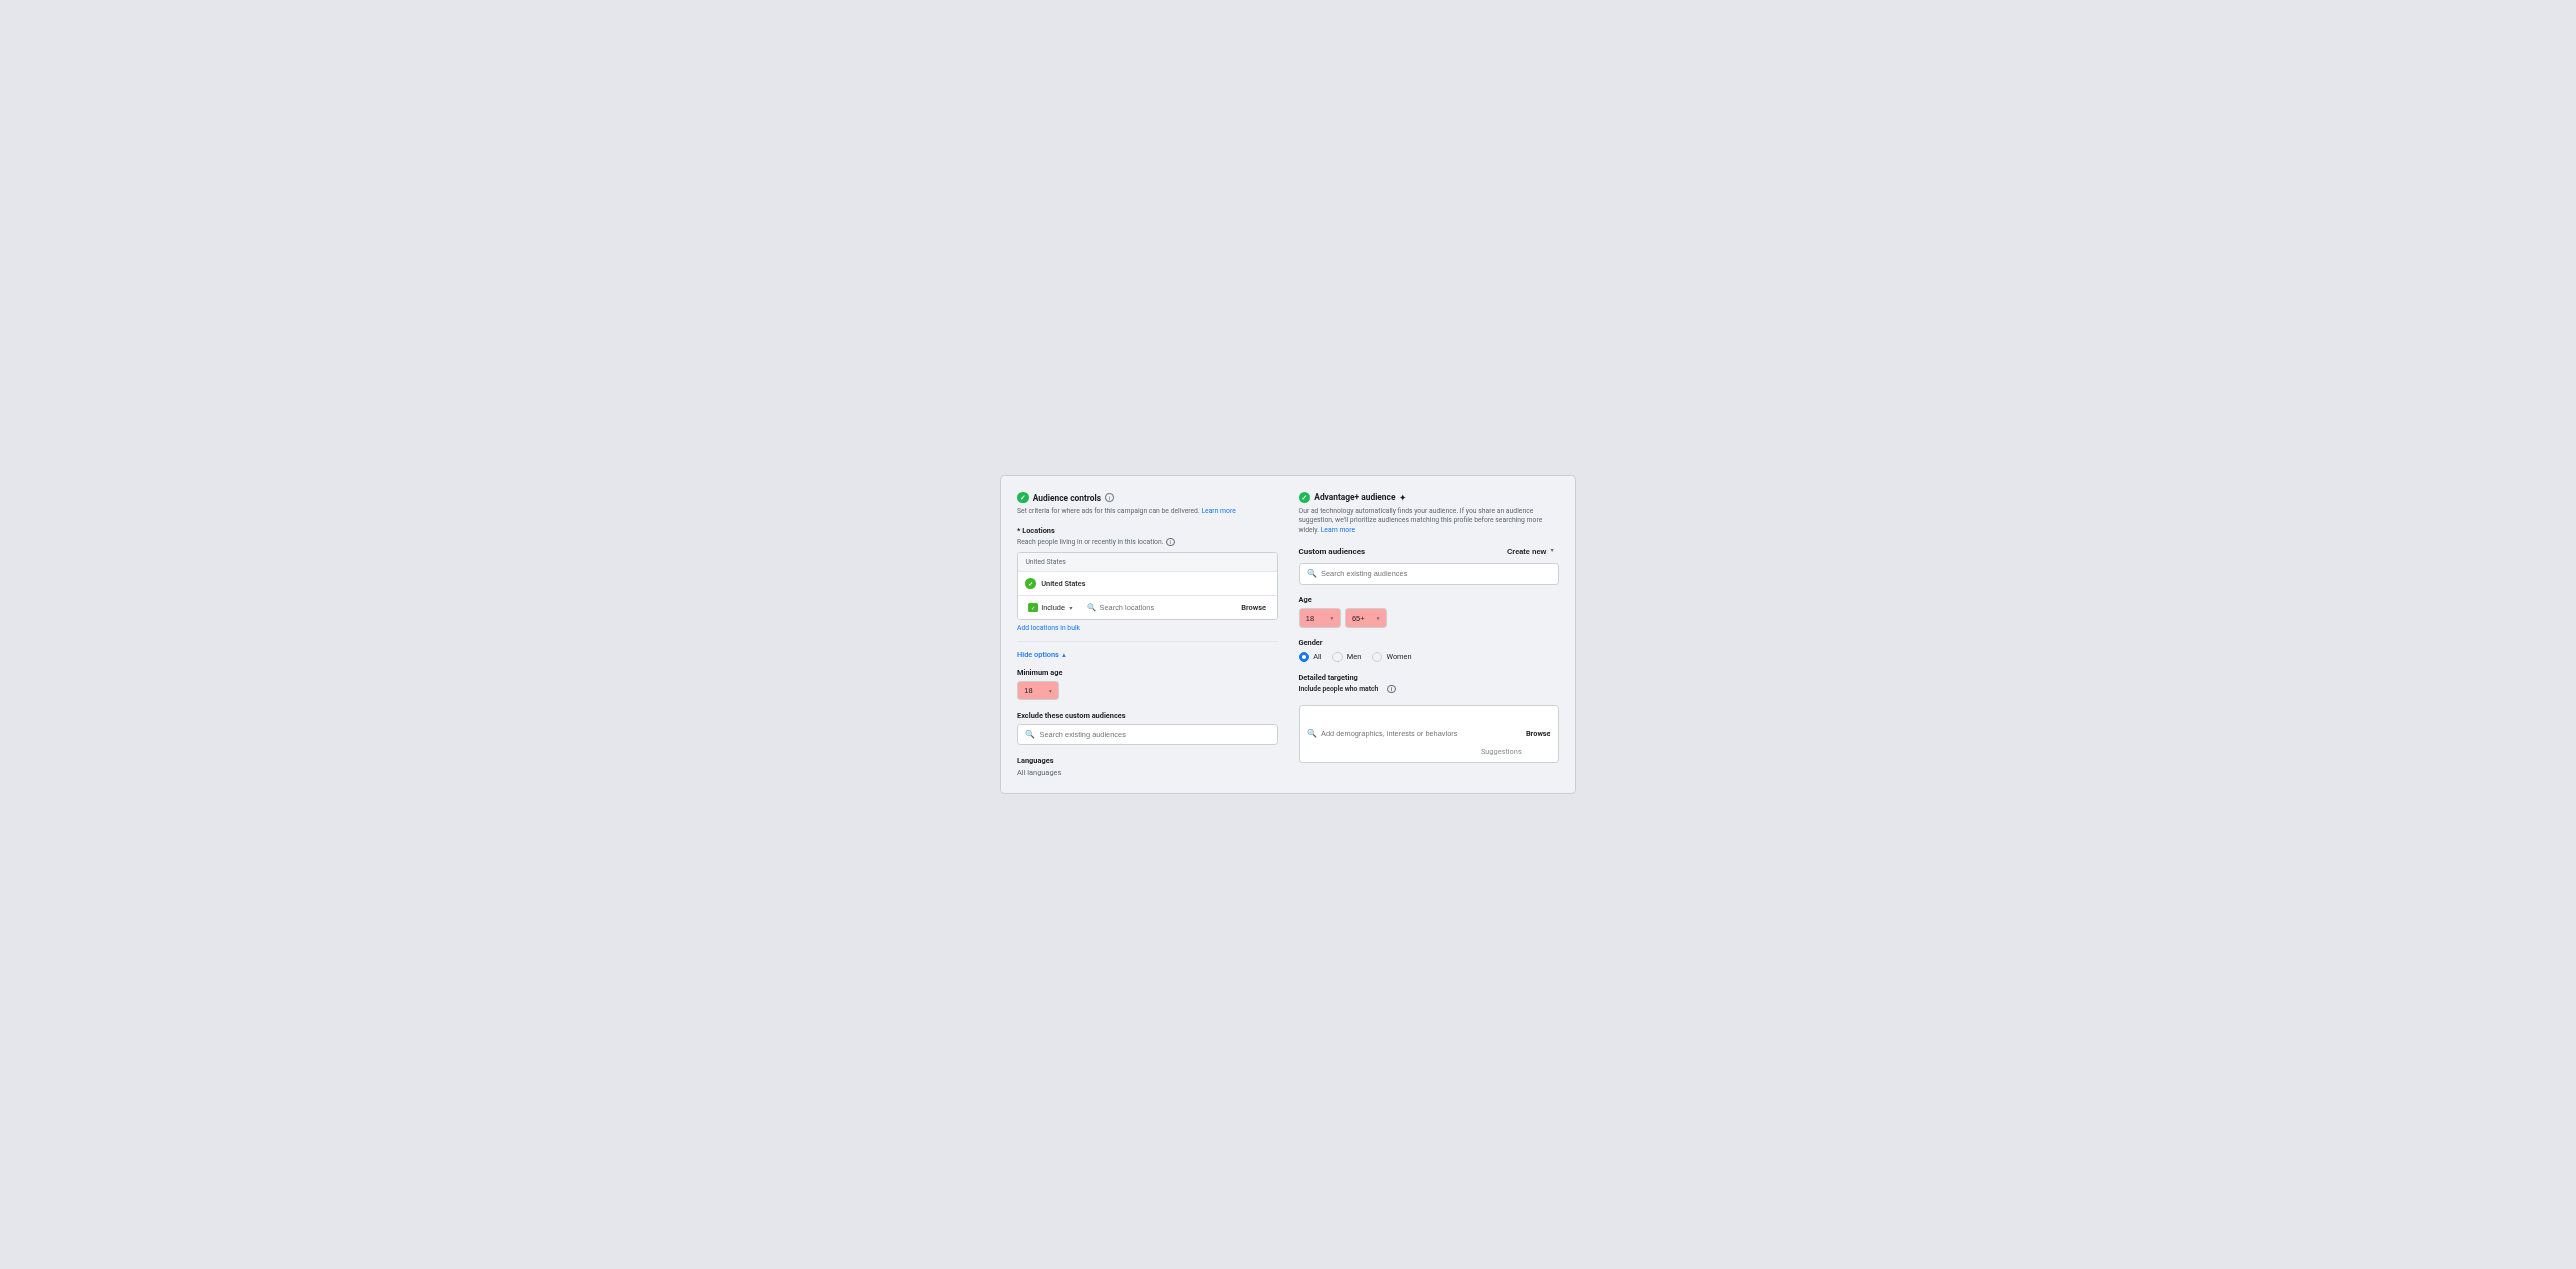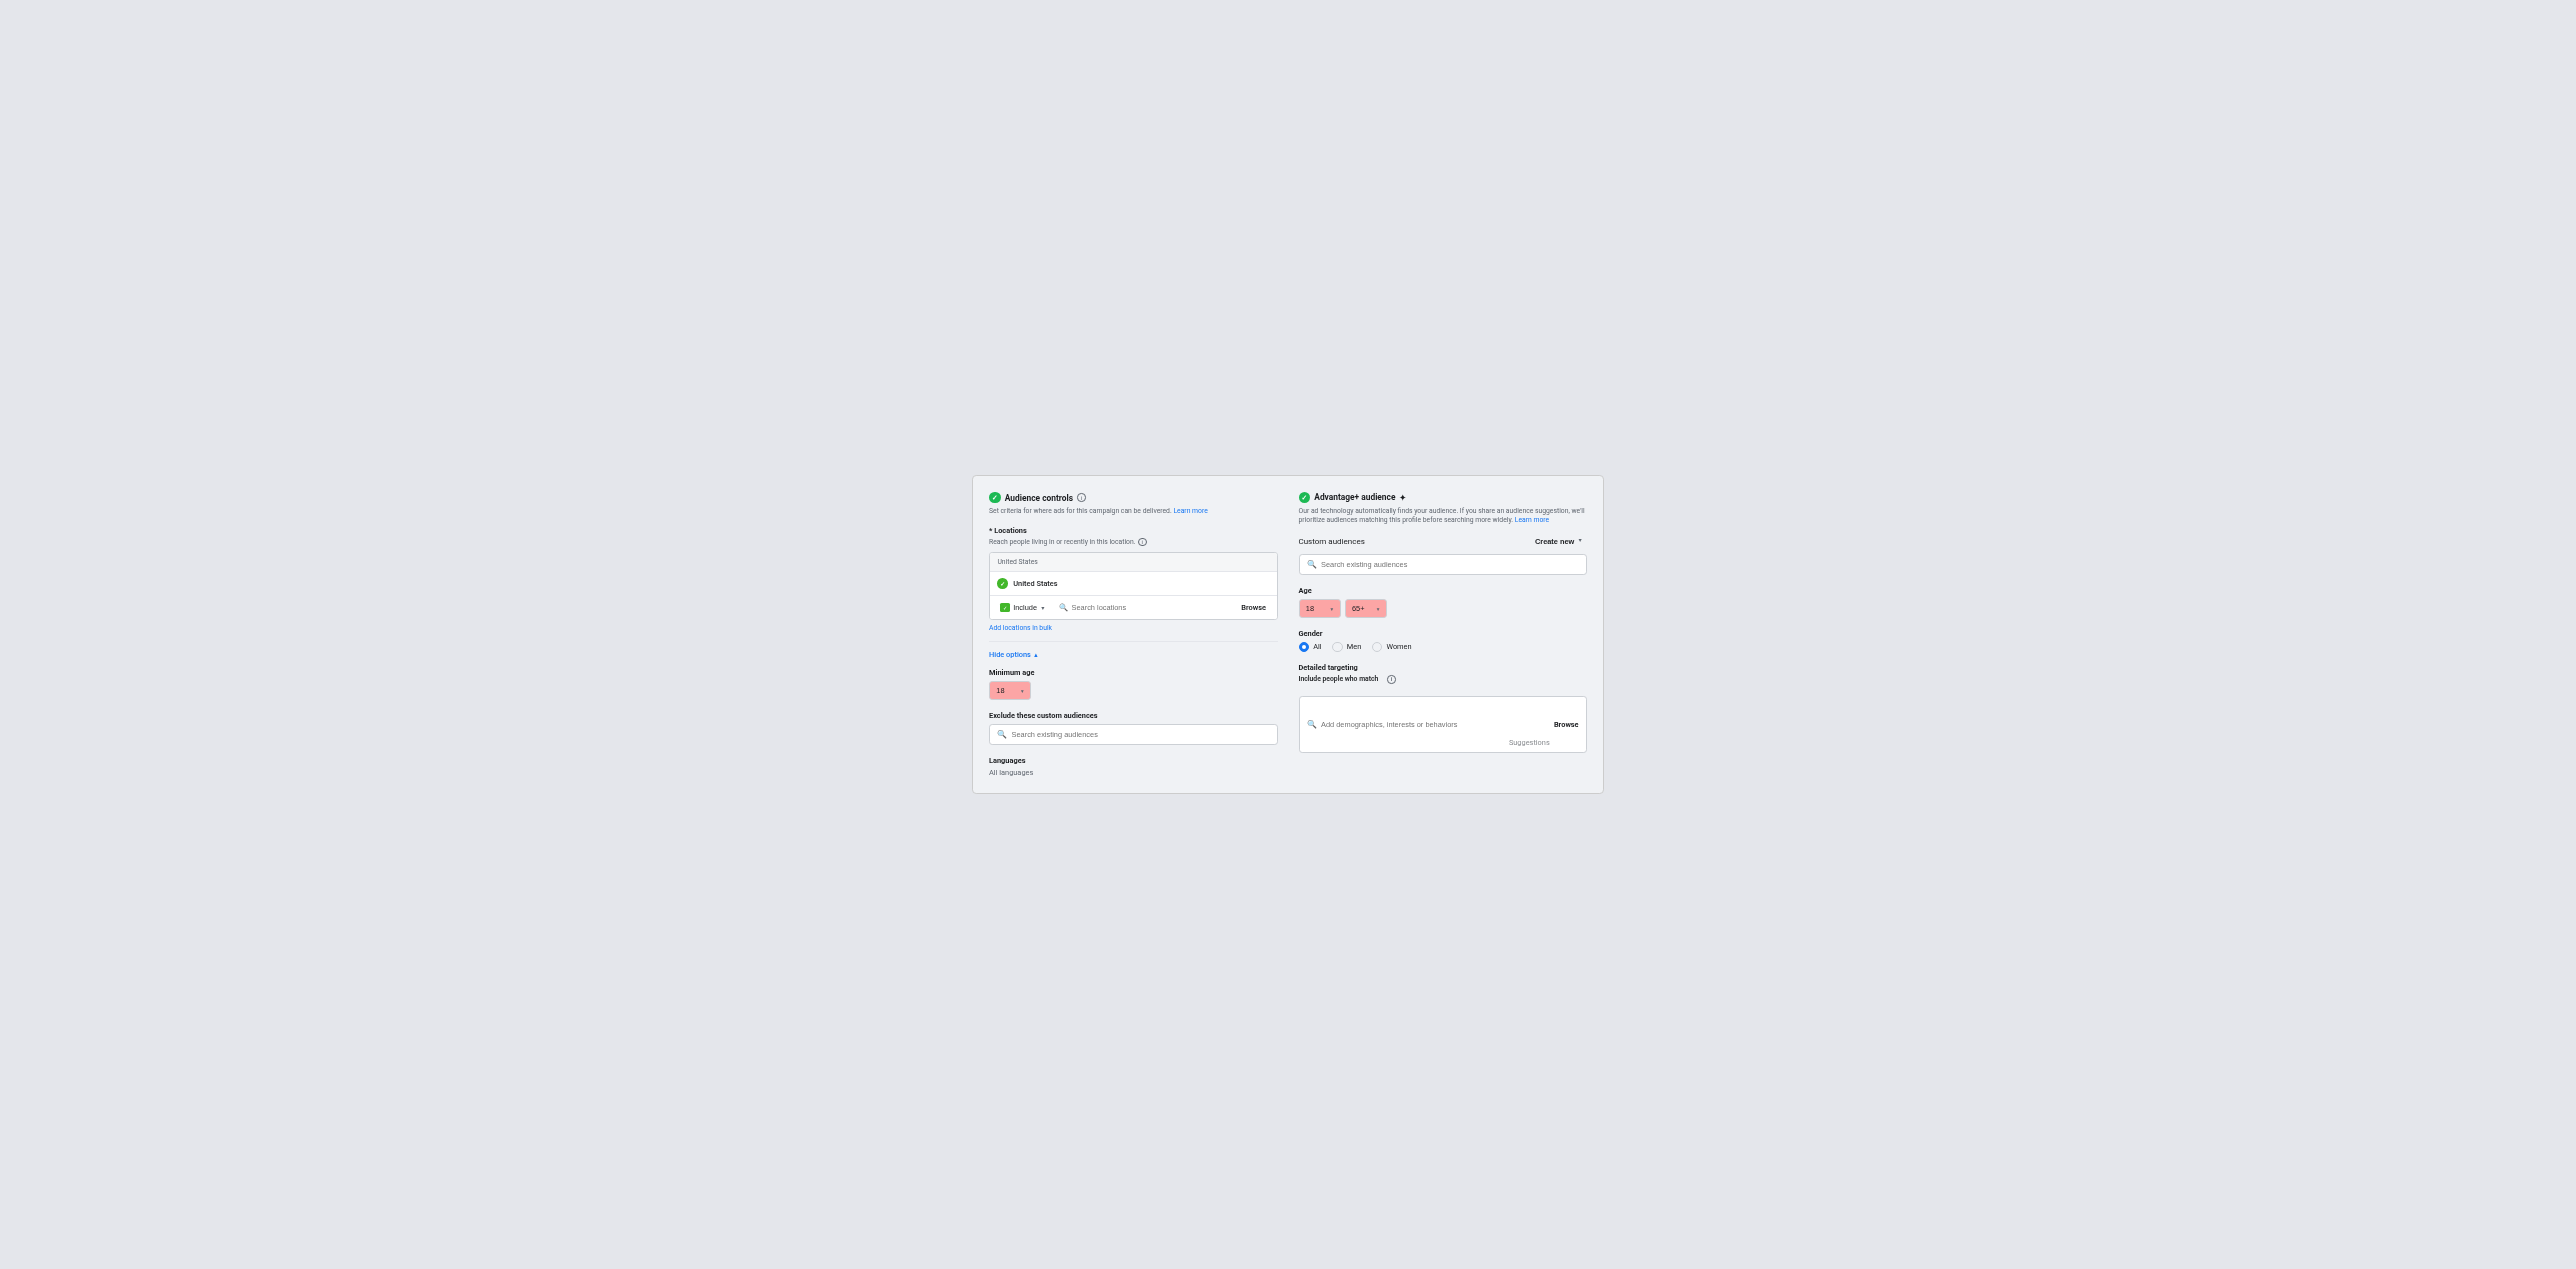--- a/index.html
+++ b/index.html
@@ -17,21 +17,21 @@
       justify-content: center;
       align-items: center;
       min-height: 100vh;
       padding: 10.5px;
     }
 
     .page-container {
       background: #f0f2f5;
       border: 0.5px solid #ccc;
       border-radius: 4.2px;
-      width: 632px;
+      width: 576px;
       padding: 16px;
       display: flex;
       gap: 21px;
     }
 
     .left-panel {
       flex: 1;
       min-width: 0;
     }
 
@@ -349,21 +349,21 @@
     
     .custom-audiences-header {
       display: flex;
       justify-content: space-between;
       align-items: center;
       margin-bottom: 5.3px;
     }
 
     .custom-audiences-title {
       font-size: 8px;
-      font-weight: 400;
+      font-weight: 700;
       color: #1c1e21;
     }
 
     .create-new-btn {
       display: flex;
       gap: 3.2px;
       font-size: 7.4px;
       font-weight: 600;
       color: #1c1e21;
       cursor: pointer;

